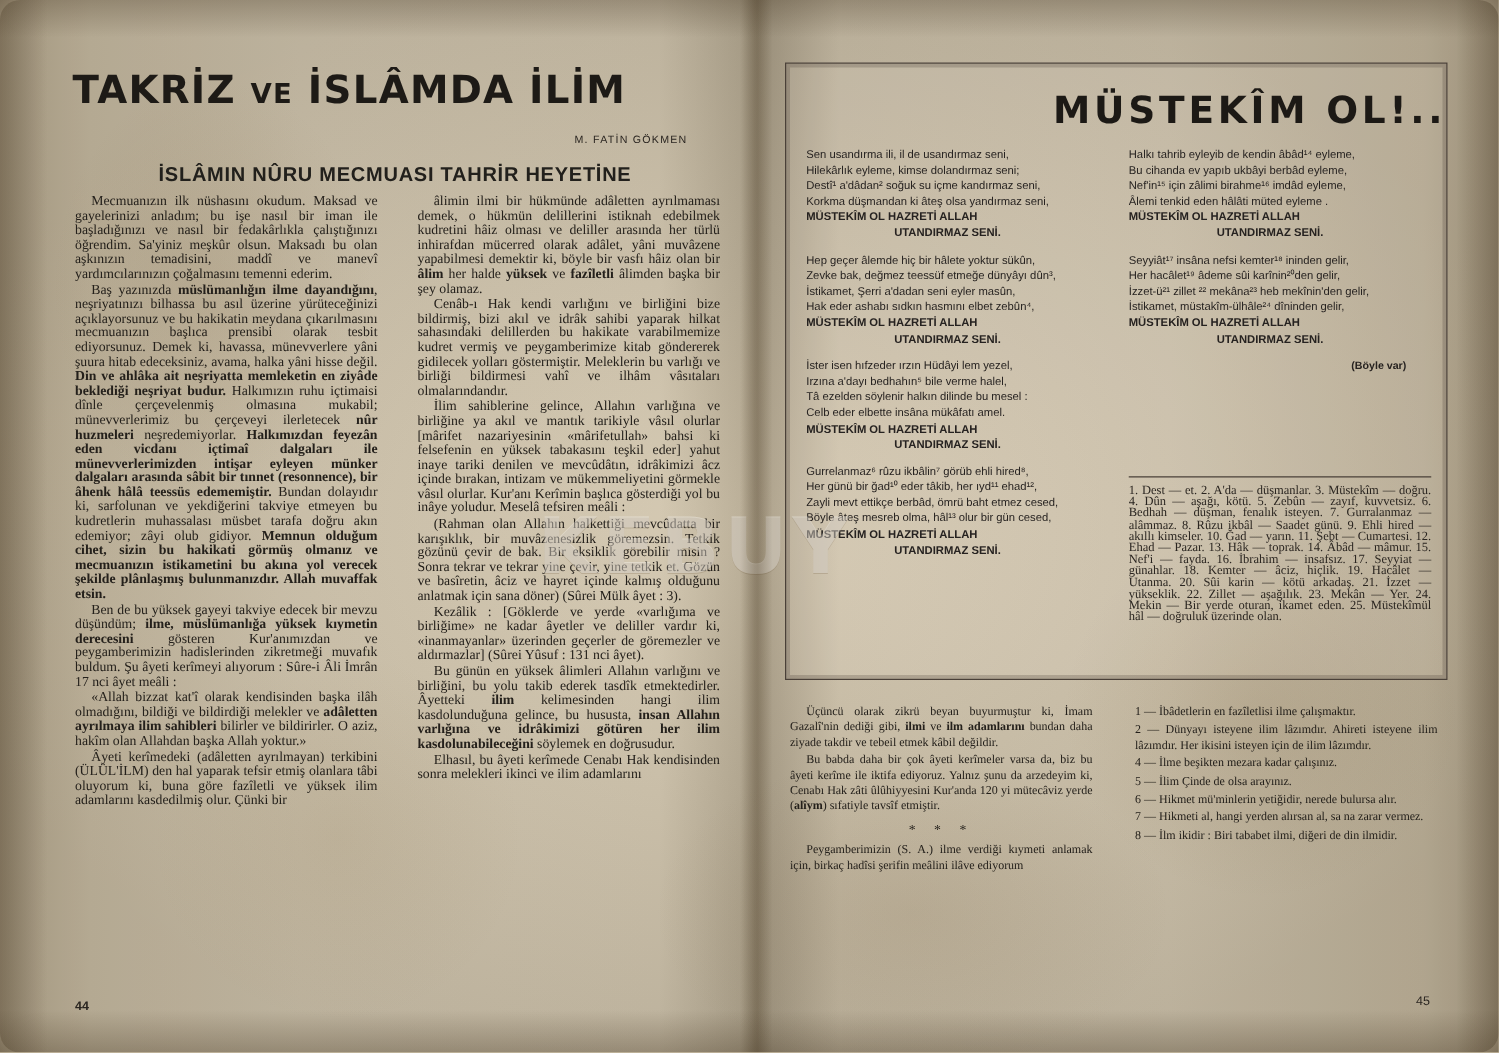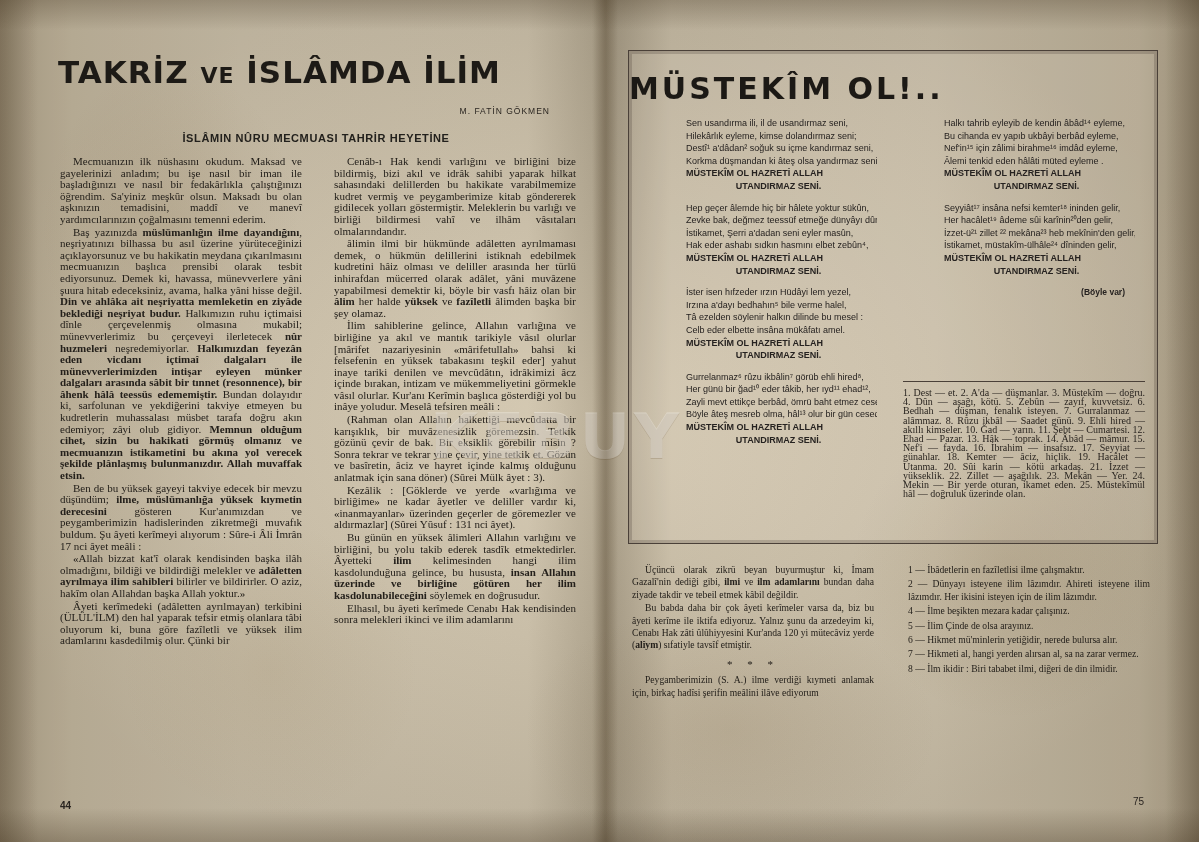--- a/index.html
+++ b/index.html
@@ -6,20 +6,21 @@
   body{
     width:1199px;height:842px;overflow:hidden;
     background:#c9bda4;
     font-family:"Liberation Serif", serif;
   }
   #page{
     position:relative;width:1199px;height:842px;
     background:
       radial-gradient(ellipse at 50% 50%, rgba(255,255,255,0.05) 0%, rgba(0,0,0,0.12) 78%),
       linear-gradient(90deg,#b9ab90 0%, #cdc0a6 6%, #d6cab2 20%, #d4c8b0 44%, #b9ad95 49.5%, #a89c85 50.5%, #cfc3ab 56%, #d5c9b1 78%, #c8bba1 95%, #b2a48a 100%);
+    border-radius: 16px;
   }
   
   .stain{position:absolute;border-radius:50%;pointer-events:none;}
   .s1{left:40px;top:60px;width:260px;height:340px;background:radial-gradient(ellipse,rgba(120,95,55,0.13),rgba(120,95,55,0) 70%);}
   .s2{right:30px;top:420px;width:320px;height:300px;background:radial-gradient(ellipse,rgba(120,95,55,0.15),rgba(120,95,55,0) 70%);}
   .s3{left:520px;top:600px;width:420px;height:260px;background:radial-gradient(ellipse,rgba(110,85,50,0.12),rgba(110,85,50,0) 70%);}
   .s4{left:120px;top:520px;width:300px;height:300px;background:radial-gradient(ellipse,rgba(130,105,60,0.10),rgba(130,105,60,0) 70%);}
 
   .gutter{
     position:absolute;left:592px;top:0;width:26px;height:842px;
@@ -40,51 +41,51 @@
     white-space:nowrap;
   }
   #left-title .ve{font-size:22px;}
   #byline{
     position:absolute;right:36px;top:62px;font-family:"Liberation Sans",sans-serif;
     font-size:8.5px;letter-spacing:1px;color:#2a2520;
   }
   #subhead{
     position:absolute;left:0;top:88px;width:540px;text-align:center;
     font-family:"Liberation Sans",sans-serif;font-weight:bold;
-    font-size:11px;letter-spacing:0.6px;color:#22201c;
+    font-size:16px;letter-spacing:0.6px;color:#22201c;
   }
   .lcols{position:absolute;left:14px;top:112px;width:516px;height:640px;}
   .lcol{position:absolute;top:0;width:242px;height:640px;
         font-size:11px;line-height:11.6px;text-align:justify;color:#24201b;}
   .lcol.a{left:0;}
   .lcol.b{left:274px;}
   .lcol p{margin:0 0 0 0;text-indent:13px;}
   .lcol p + p{margin-top:1px;}
   b{font-weight:bold;}
   #page-num-left{position:absolute;left:14px;top:756px;font-size:10px;color:#2a2520;font-family:"Liberation Sans",sans-serif;font-weight:bold;}
 
   
   #right-page{position:absolute;left:622px;top:44px;width:540px;height:760px;}
   #poem-box{
     position:absolute;left:6px;top:6px;width:528px;height:492px;
     border:1.5px solid #4a4038;
     box-shadow:0 0 0 2.5px rgba(74,64,56,0.0), inset 0 0 0 3px rgba(74,64,56,0.25);
     background:rgba(255,250,235,0.10);
   }
   #poem-title{
-    position:absolute;left:0;top:20px;width:528px;text-align:left;
+    position:absolute;left:0;top:20px;width:528px;text-align:right;
     font-family:"DejaVu Sans",sans-serif;font-weight:bold;font-size:30px;
     letter-spacing:3px;color:#1c1915;
   }
   .pcols{position:absolute;left:16px;top:66px;width:500px;}
   .pcol{position:absolute;top:0;width:232px;font-family:"Liberation Sans",sans-serif;
         font-size:9px;line-height:12.6px;color:#262220;}
   .pcol.a{left:0;}
   .pcol.b{left:258px;}
-  .stanza{margin-bottom:9px;margin-left:41px;}
+  .stanza{margin-bottom:9px;}
   .stanza .ln{white-space:nowrap;overflow:hidden;}
   .refrain{font-weight:bold;}
   .refrain2{font-weight:bold;text-align:center;padding-right:6px;}
   .devami{text-align:right;font-weight:bold;font-size:8.5px;padding-right:10px;margin-top:6px;}
 
   #notes{
     position:absolute;left:274px;top:330px;width:242px;
     border-top:1px solid #4a4038;padding-top:6px;
     font-family:Liberation Serif, serif;font-size:10px;line-height:9.2px;
     text-align:justify;color:#2a2520;
@@ -129,26 +130,26 @@
 
     <div class="lcols">
       <div class="lcol a">
         <p>Mecmuanızın ilk nüshasını okudum. Maksad ve gayelerinizi anladım; bu işe nasıl bir iman ile başladığınızı ve nasıl bir fedakârlıkla çalıştığınızı öğrendim. Sa'yiniz meşkûr olsun. Maksadı bu olan aşkınızın temadisini, maddî ve manevî yardımcılarınızın çoğalmasını temenni ederim.</p>
         <p>Baş yazınızda <b>müslümanlığın ilme dayandığını</b>, neşriyatınızı bilhassa bu asıl üzerine yürüteceğinizi açıklayorsunuz ve bu hakikatin meydana çıkarılmasını mecmuanızın başlıca prensibi olarak tesbit ediyorsunuz. Demek ki, havassa, münevverlere yâni şuura hitab edeceksiniz, avama, halka yâni hisse değil. <b>Din ve ahlâka ait neşriyatta memleketin en ziyâde beklediği neşriyat budur.</b> Halkımızın ruhu içtimaisi dînle çerçevelenmiş olmasına mukabil; münevverlerimiz bu çerçeveyi ilerletecek <b>nûr huzmeleri</b> neşredemiyorlar. <b>Halkımızdan feyezân eden vicdanı içtimaî dalgaları ile münevverlerimizden intişar eyleyen münker dalgaları arasında sâbit bir tınnet (resonnence), bir âhenk hâlâ teessüs edememiştir.</b> Bundan dolayıdır ki, sarfolunan ve yekdiğerini takviye etmeyen bu kudretlerin muhassalası müsbet tarafa doğru akın edemiyor; zâyi olub gidiyor. <b>Memnun olduğum cihet, sizin bu hakikati görmüş olmanız ve mecmuanızın istikametini bu akına yol verecek şekilde plânlaşmış bulunmanızdır. Allah muvaffak etsin.</b></p>
         <p>Ben de bu yüksek gayeyi takviye edecek bir mevzu düşündüm; <b>ilme, müslümanlığa yüksek kıymetin derecesini</b> gösteren Kur'anımızdan ve peygamberimizin hadislerinden zikretmeği muvafık buldum. Şu âyeti kerîmeyi alıyorum : Sûre-i Âli İmrân 17 nci âyet meâli :</p>
         <p>«Allah bizzat kat'î olarak kendisinden başka ilâh olmadığını, bildiği ve bildirdiği melekler ve <b>adâletten ayrılmaya ilim sahibleri</b> bilirler ve bildirirler. O aziz, hakîm olan Allahdan başka Allah yoktur.»</p>
         <p>Âyeti kerîmedeki (adâletten ayrılmayan) terkibini (ÜLÜL'İLM) den hal yaparak tefsir etmiş olanlara tâbi oluyorum ki, buna göre fazîletli ve yüksek ilim adamlarını kasdedilmiş olur. Çünki bir</p>
       </div>
       <div class="lcol b">
+        <p>âlimin ilmi bir hükmünde adâletten ayrılmaması demek, o hükmün delillerini istiknah edebilmek kudretini hâiz olması ve deliller arasında her türlü inhirafdan mücerred olarak adâlet, yâni muvâzene yapabilmesi demektir ki, böyle bir vasfı hâiz olan bir <b>âlim</b> her halde <b>yüksek</b> ve <b>fazîletli</b> âlimden başka bir şey olamaz.</p>
         <p>Cenâb-ı Hak kendi varlığını ve birliğini bize bildirmiş, bizi akıl ve idrâk sahibi yaparak hilkat sahasındaki delillerden bu hakikate varabilmemize kudret vermiş ve peygamberimize kitab göndererek gidilecek yolları göstermiştir. Meleklerin bu varlığı ve birliği bildirmesi vahî ve ilhâm vâsıtaları olmalarındandır.</p>
-        <p>âlimin ilmi bir hükmünde adâletten ayrılmaması demek, o hükmün delillerini istiknah edebilmek kudretini hâiz olması ve deliller arasında her türlü inhirafdan mücerred olarak adâlet, yâni muvâzene yapabilmesi demektir ki, böyle bir vasfı hâiz olan bir <b>âlim</b> her halde <b>yüksek</b> ve <b>fazîletli</b> âlimden başka bir şey olamaz.</p>
         <p>İlim sahiblerine gelince, Allahın varlığına ve birliğine ya akıl ve mantık tarikiyle vâsıl olurlar [mârifet nazariyesinin «mârifetullah» bahsi ki felsefenin en yüksek tabakasını teşkil eder] yahut inaye tariki denilen ve mevcûdâtın, idrâkimizi âcz içinde bırakan, intizam ve mükemmeliyetini görmekle vâsıl olurlar. Kur'anı Kerîmin başlıca gösterdiği yol bu inâye yoludur. Meselâ tefsiren meâli :</p>
         <p>(Rahman olan Allahın halkettiği mevcûdatta bir karışıklık, bir muvâzenesizlik göremezsin. Tetkik gözünü çevir de bak. Bir eksiklik görebilir misin ? Sonra tekrar ve tekrar yine çevir, yine tetkik et. Gözün ve basîretin, âciz ve hayret içinde kalmış olduğunu anlatmak için sana döner) (Sûrei Mülk âyet : 3).</p>
         <p>Kezâlik : [Göklerde ve yerde «varlığıma ve birliğime» ne kadar âyetler ve deliller vardır ki, «inanmayanlar» üzerinden geçerler de göremezler ve aldırmazlar] (Sûrei Yûsuf : 131 nci âyet).</p>
-        <p>Bu günün en yüksek âlimleri Allahın varlığını ve birliğini, bu yolu takib ederek tasdîk etmektedirler. Âyetteki <b>ilim</b> kelimesinden hangi ilim kasdolunduğuna gelince, bu hususta, <b>insan Allahın üzerinde ve birliğine götüren her ilim kasdolunabileceğini</b> söylemek en doğrusudur.</p>
+        <p>Bu günün en yüksek âlimleri Allahın varlığını ve birliğini, bu yolu takib ederek tasdîk etmektedirler. Âyetteki <b>ilim</b> kelimesinden hangi ilim kasdolunduğuna gelince, bu hususta, <b>insan Allahın varlığına ve idrâkimizi götüren her ilim kasdolunabileceğini</b> söylemek en doğrusudur.</p>
         <p>Elhasıl, bu âyeti kerîmede Cenabı Hak kendisinden sonra melekleri ikinci ve ilim adamlarını</p>
       </div>
     </div>
     <div id="page-num-left">44</div>
   </div>
 
   <div id="right-page">
     <div id="poem-box">
       <div id="poem-title">MÜSTEKÎM OL!..</div>
       <div class="pcols">
@@ -219,21 +220,21 @@
       <div class="rcol b rlist">
           <p>1 — İbâdetlerin en fazîletlisi ilme çalışmaktır.</p>
           <p>2 — Dünyayı isteyene ilim lâzımdır. Ahireti isteyene ilim lâzımdır. Her ikisini isteyen için de ilim lâzımdır.</p>
           <p>4 — İlme beşikten mezara kadar çalışınız.</p>
           <p>5 — İlim Çinde de olsa arayınız.</p>
           <p>6 — Hikmet mü'minlerin yetiğidir, nerede bulursa alır.</p>
           <p>7 — Hikmeti al, hangi yerden alırsan al, sa na zarar vermez.</p>
           <p>8 — İlm ikidir : Biri tababet ilmi, diğeri de din ilmidir.</p>
         </div>
     </div>
-    <div id="page-num-right">75</div>
+    <div id="page-num-right">45</div>
   </div>
 
   <div id="watermark">KEBUY</div>
 
   <div class="gutter"></div>
   <div class="edge-l"></div>
   <div class="edge-r"></div>
   <div class="edge-t"></div>
   <div class="edge-b"></div>
 </div>

